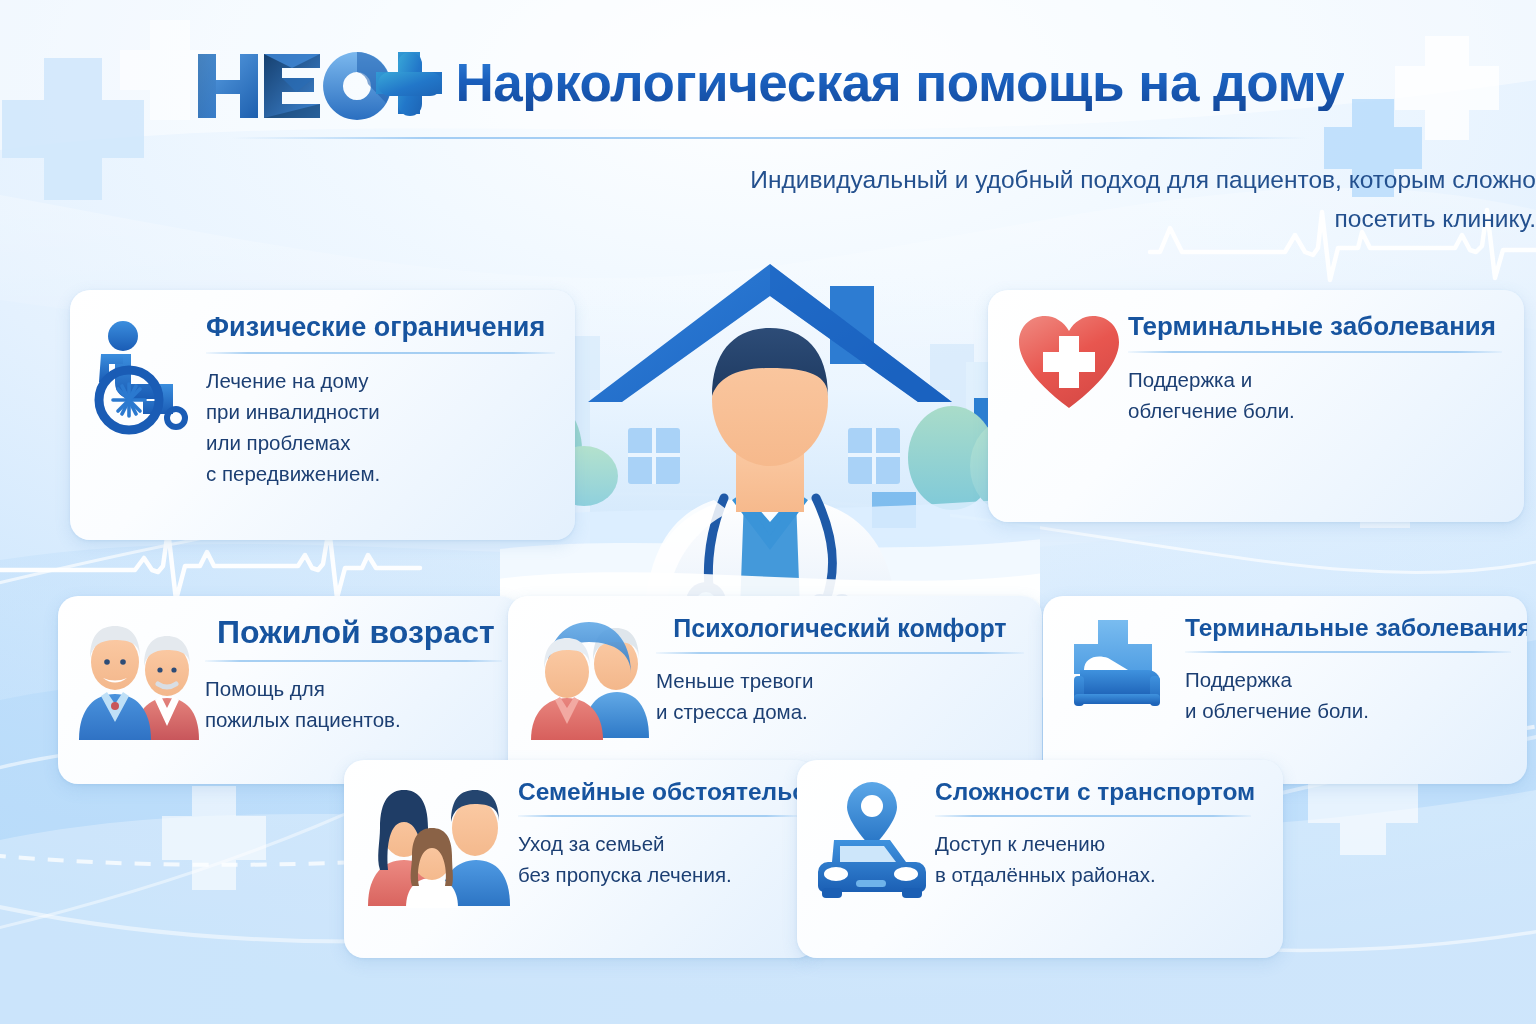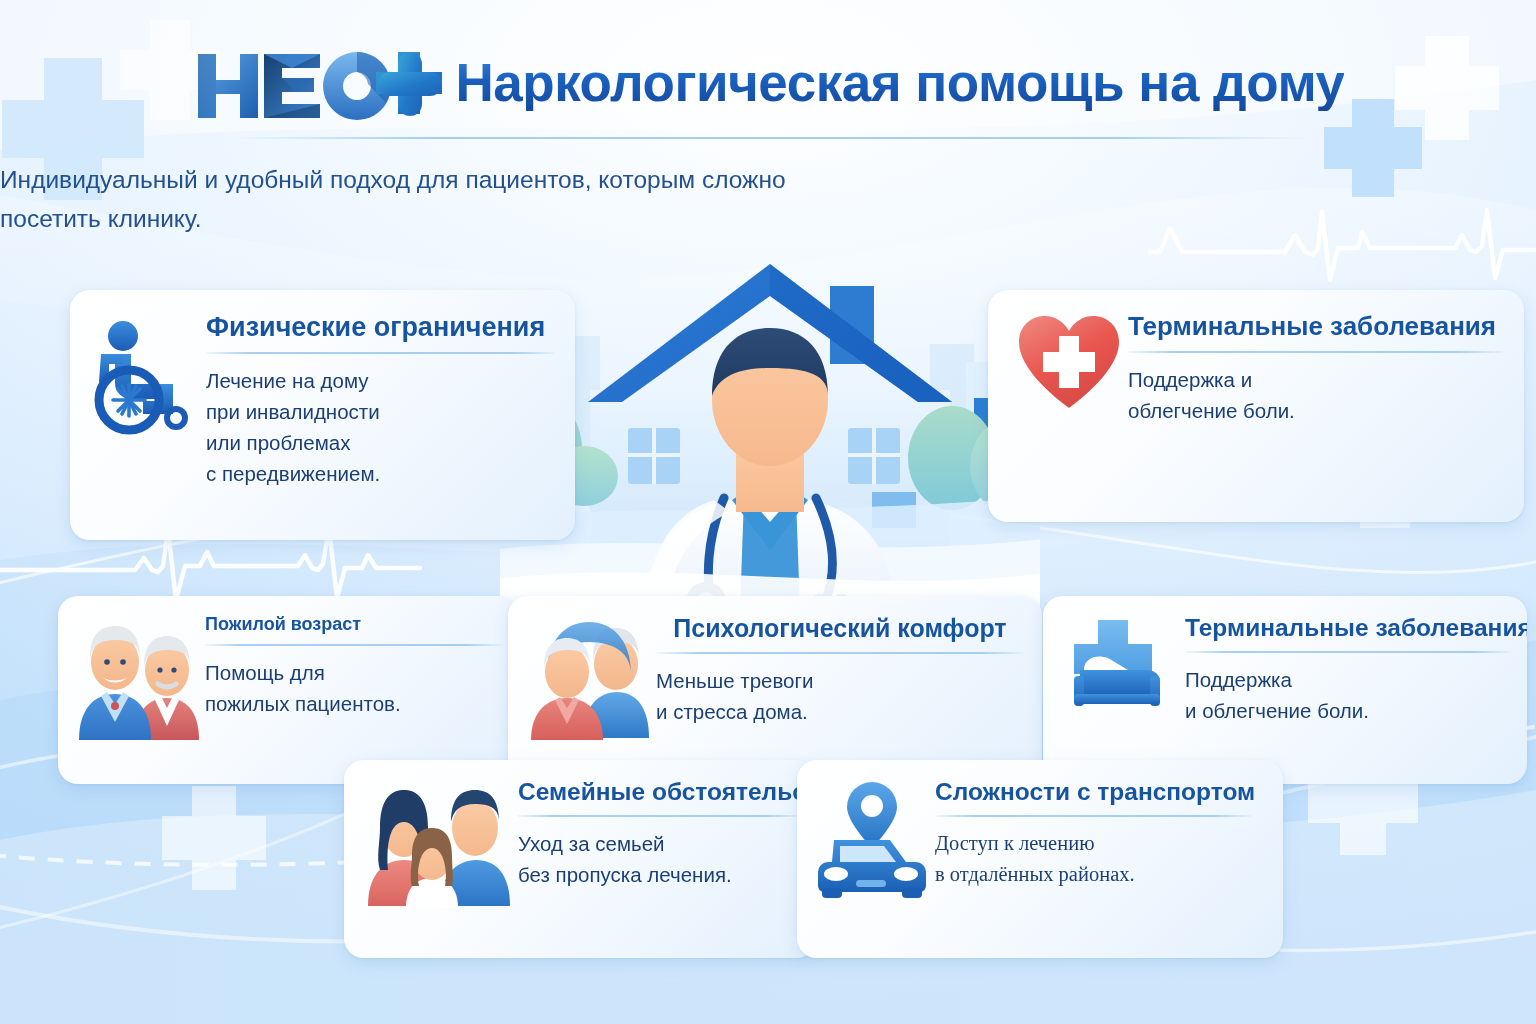--- a/index.html
+++ b/index.html
@@ -26,21 +26,21 @@
     font-size:53px;font-weight:bold;letter-spacing:-0.5px;
     background:linear-gradient(180deg,#2f7fd8 0%,#1a5fbd 45%,#14499b 100%);
     -webkit-background-clip:text;background-clip:text;color:transparent;
     white-space:nowrap;line-height:1.05;
   }
   .title-rule{
     position:absolute;left:232px;top:137px;width:1075px;height:2px;
     background:linear-gradient(90deg,rgba(160,205,245,0) 0%,rgba(150,198,242,.85) 18%,rgba(150,198,242,.85) 82%,rgba(160,205,245,0) 100%);
   }
   .subtitle{
-    position:absolute;left:0;top:160px;width:1536px;text-align:left;
+    position:absolute;left:0;top:160px;width:1536px;text-align:right;
     color:#23508e;font-size:24.5px;line-height:39px;
   }
   .subtitle span{display:block;}
 
   
   .card{
     position:absolute;border-radius:20px;
     background:linear-gradient(135deg,#ffffff 0%,#fbfdff 38%,#eef6fe 72%,#e3f0fd 100%);
     box-shadow:0 5px 16px rgba(78,140,200,.16), 0 1px 3px rgba(80,140,200,.12);
     display:flex;align-items:flex-start;
@@ -63,42 +63,42 @@
   #card-physical .card-title{font-size:27px;}
   #card-physical .card-desc{font-size:20.5px;line-height:31px;}
   #card-physical .card-icon{width:118px;}
 
   #card-terminal-heart{left:988px;top:290px;width:492px;height:210px;padding:22px 22px 0 22px;}
   #card-terminal-heart .card-title{font-size:26px;}
   #card-terminal-heart .card-desc{font-size:20.5px;line-height:31px;}
   #card-terminal-heart .card-icon{width:118px;}
 
   #card-elderly{left:58px;top:596px;width:430px;height:170px;padding:18px 18px 0 14px;}
-  #card-elderly .card-title{font-size:18px;}
+  #card-elderly .card-title{font-size:32px;margin-left:12px;}
   #card-elderly .card-desc{font-size:20.5px;line-height:31px;}
   #card-elderly .card-icon{width:133px;}
 
   #card-comfort{left:508px;top:596px;width:500px;height:170px;padding:18px 18px 0 16px;}
   #card-comfort .card-title{font-size:25px;text-align:center;}
   #card-comfort .card-desc{font-size:20.5px;line-height:31px;}
   #card-comfort .card-icon{width:132px;}
 
   #card-terminal-bed{left:1043px;top:596px;width:452px;height:170px;padding:18px 16px 0 16px;}
   #card-terminal-bed .card-title{font-size:24.5px;}
   #card-terminal-bed .card-desc{font-size:20.5px;line-height:31px;}
   #card-terminal-bed .card-icon{width:126px;}
 
   #card-family{left:344px;top:760px;width:442px;height:180px;padding:18px 16px 0 14px;}
   #card-family .card-title{font-size:24.5px;}
   #card-family .card-desc{font-size:20.5px;line-height:31px;}
   #card-family .card-icon{width:160px;}
 
   #card-transport{left:797px;top:760px;width:440px;height:180px;padding:18px 32px 0 14px;}
   #card-transport .card-title{font-size:24.5px;}
-  #card-transport .card-desc{font-size:20.5px;line-height:31px;font-family:Liberation Serif, serif;}
+  #card-transport .card-desc{font-size:20.5px;line-height:31px;}
   #card-transport .card-icon{width:124px;}
 
   
   .hero{position:absolute;left:500px;top:250px;width:540px;height:360px;}
 </style>
 </head>
 <body>
 
 <div id="stage">
 

